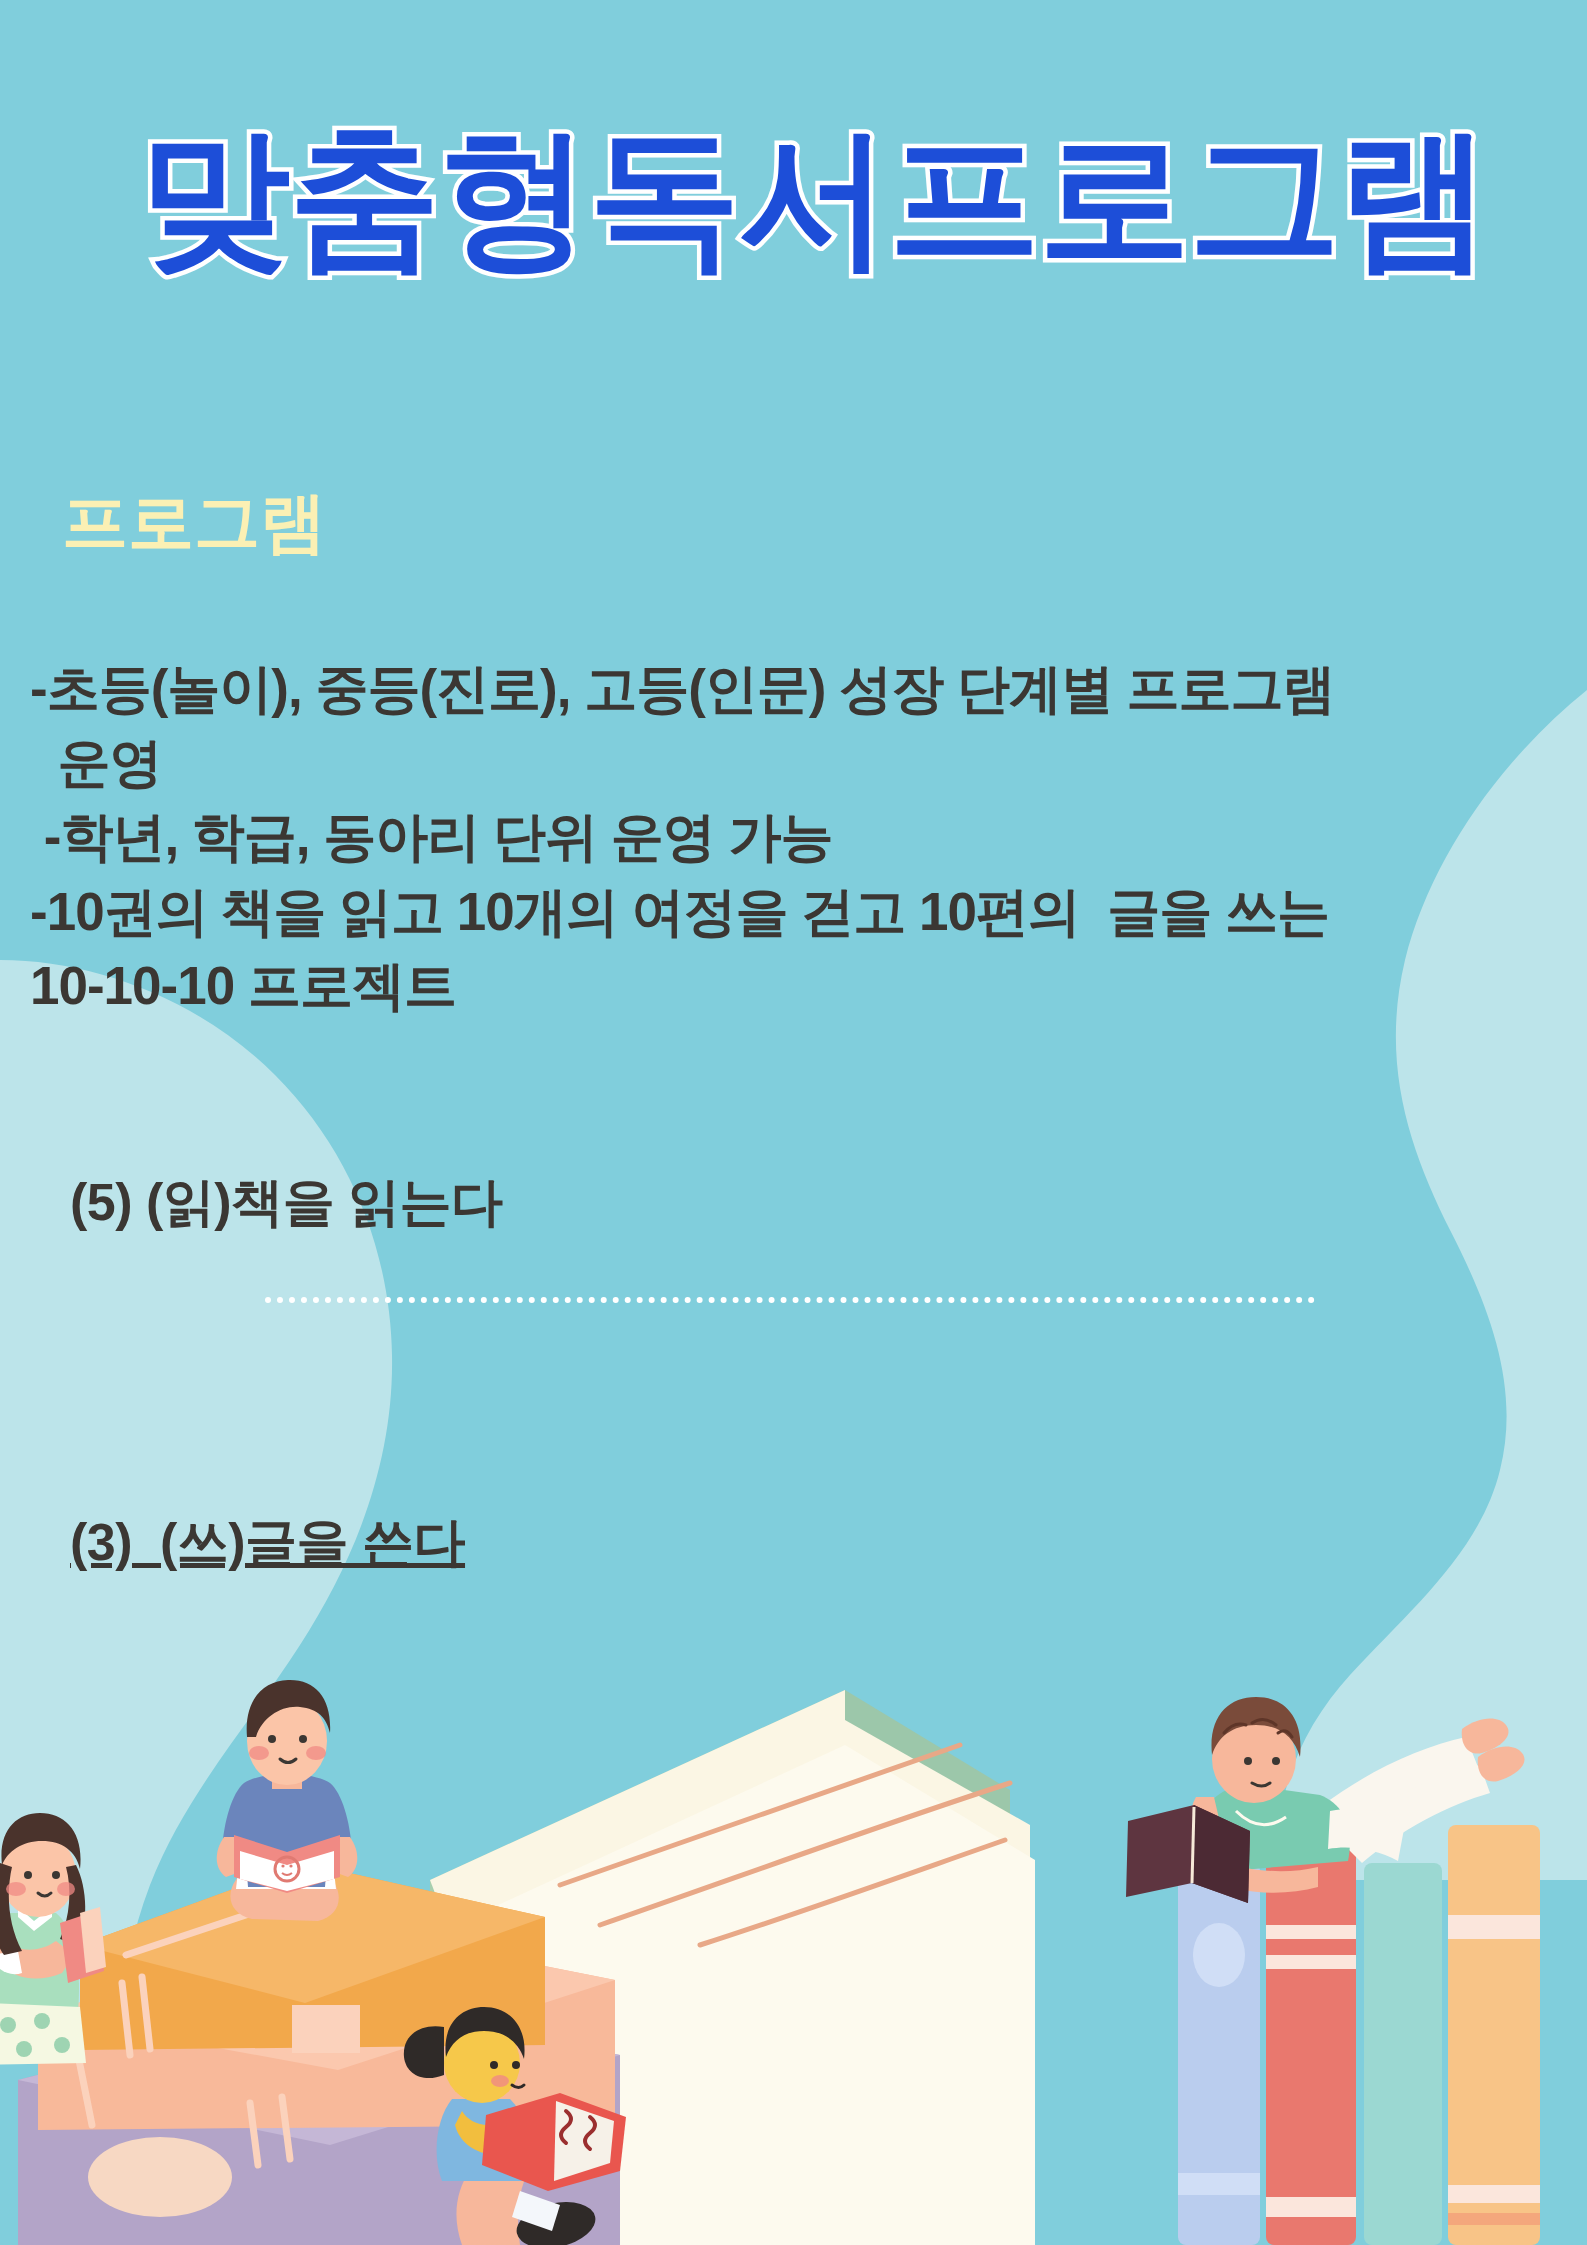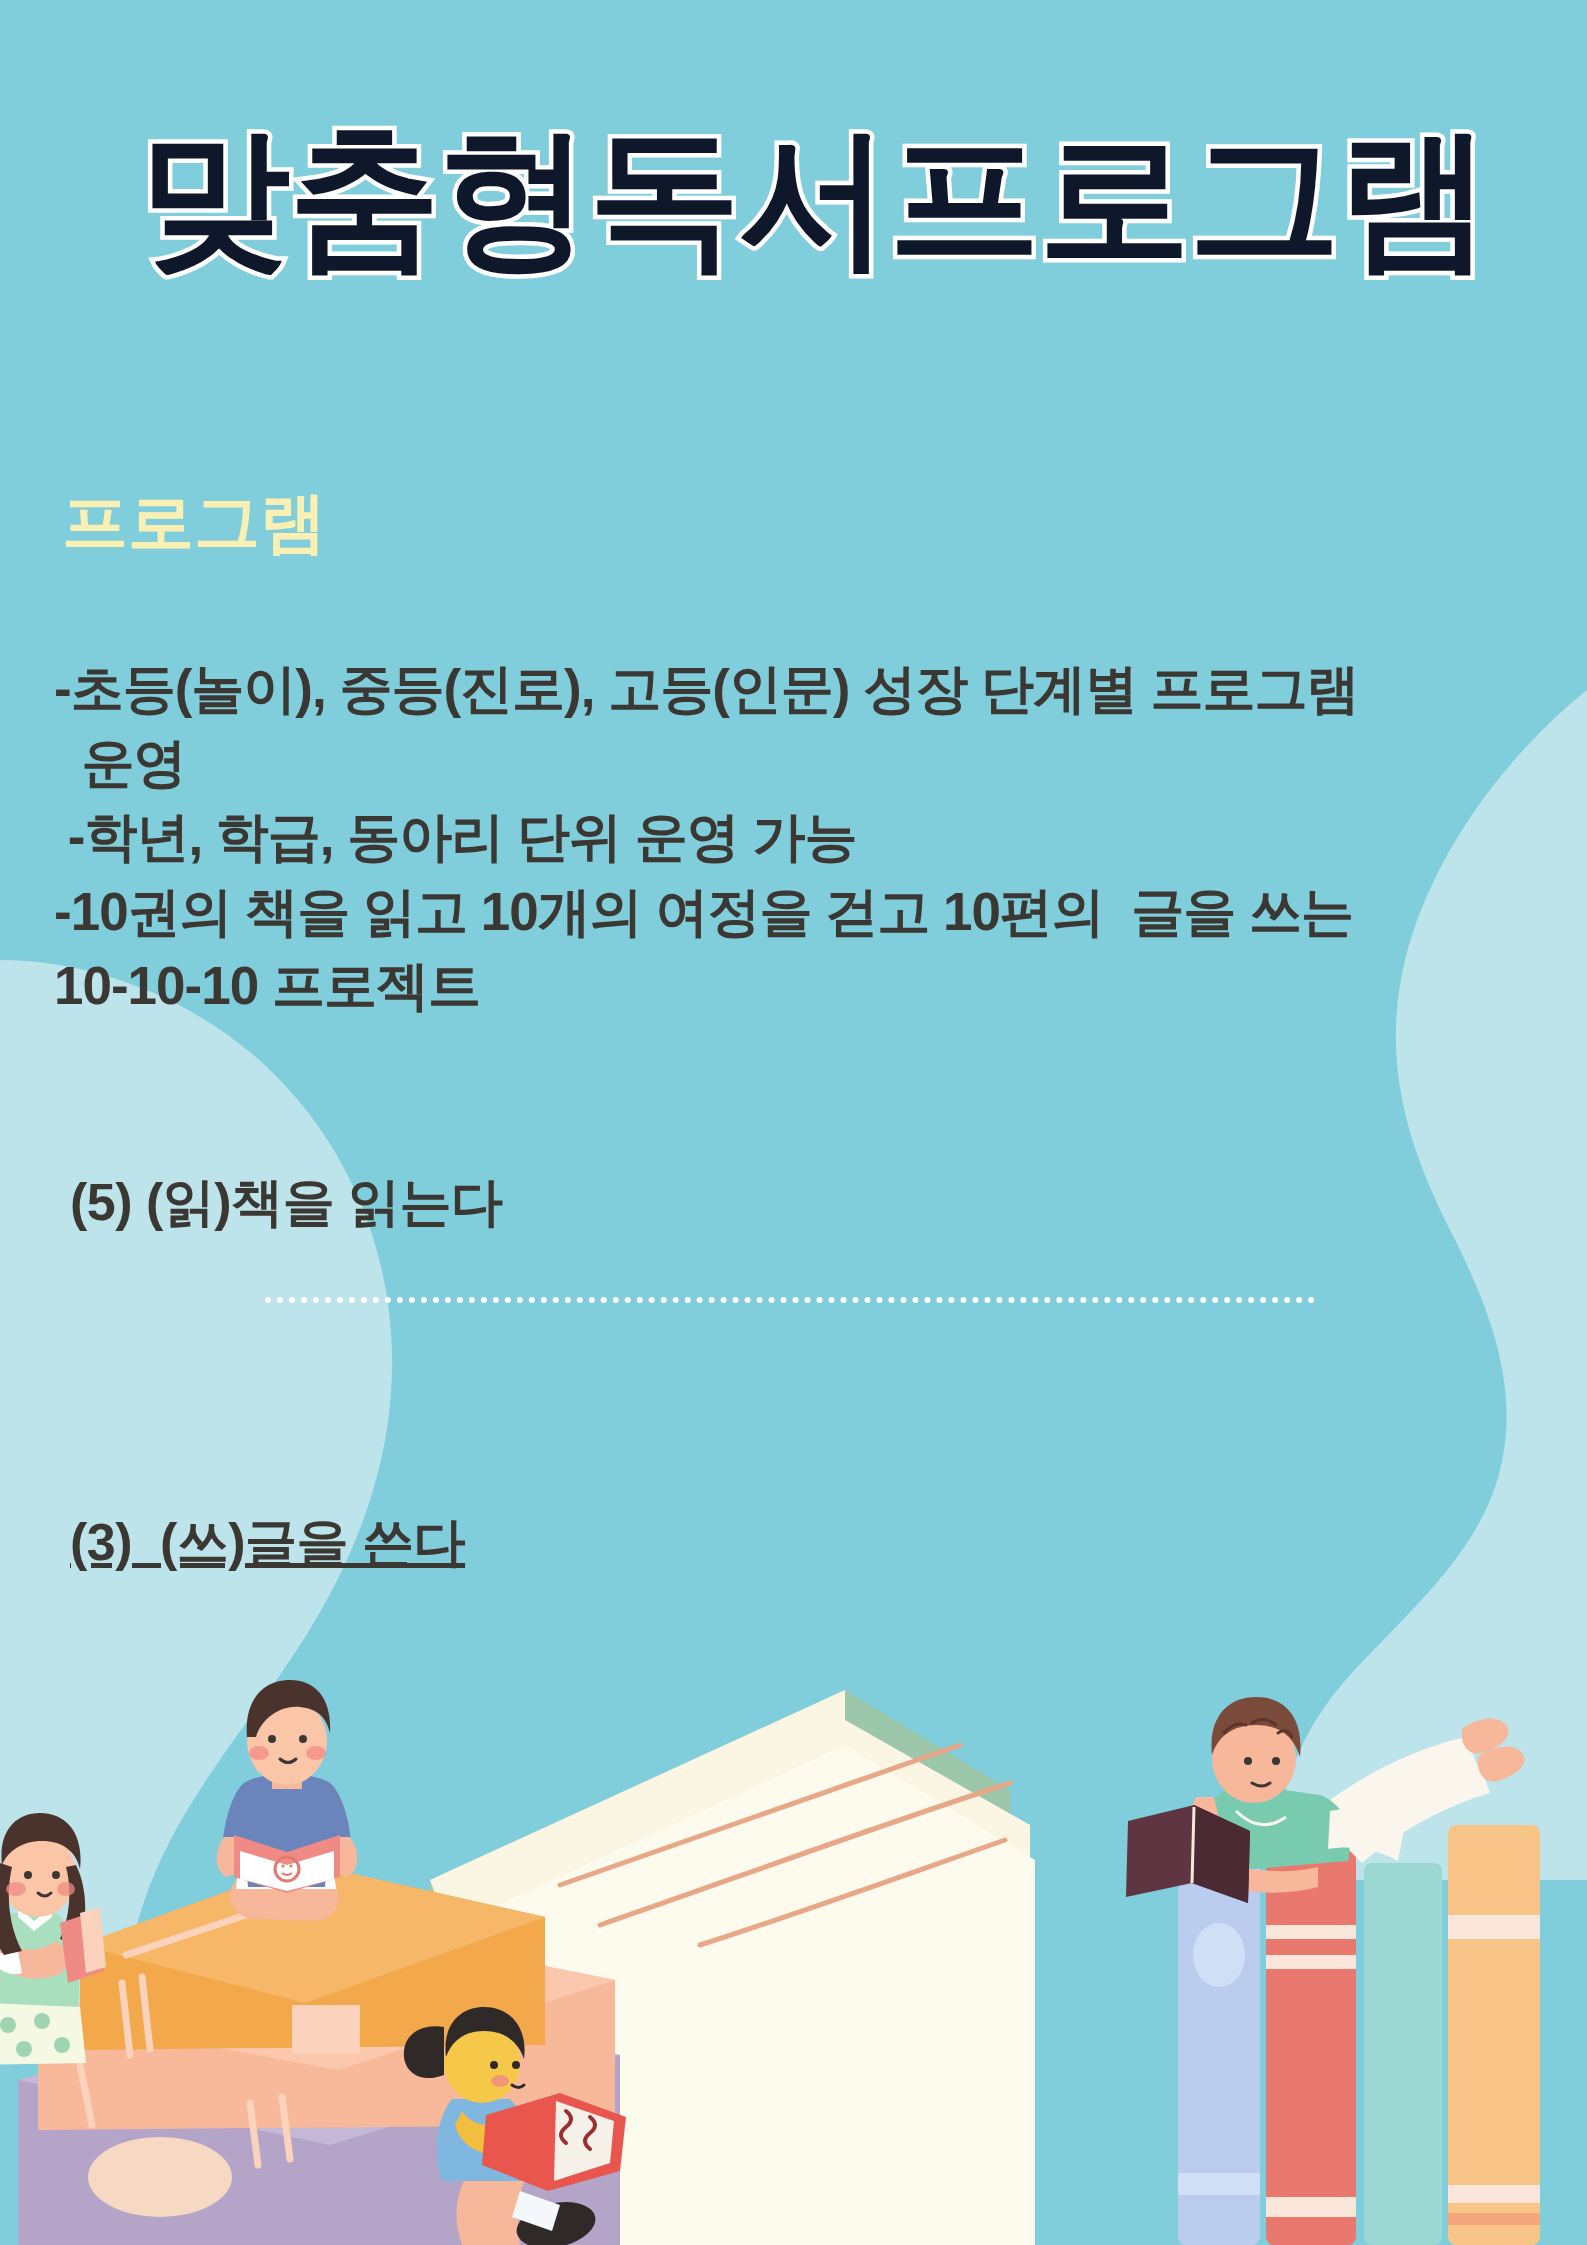--- a/index.html
+++ b/index.html
@@ -19,21 +19,21 @@
   .bg-svg { position:absolute; inset:0; width:1587px; height:2245px; }
 
   
   #title {
     position:absolute;
     top:118px; left:0; width:1587px;
     text-align:center;
     font-size:152px;
     font-weight:bold;
     letter-spacing:-2px;
-    color:#0f172a;
+    color:#1d4ed8;
     line-height:1.05;
     white-space:nowrap;
     -webkit-text-stroke:9px #FFFFFF;
     paint-order:stroke fill;
     z-index:6;
     padding-left:40px;
   }
   
   #subtitle {
     position:absolute;
@@ -49,21 +49,20 @@
     position:absolute;
     top:652px; left:30px;
     width:1520px;
     font-size:53px;
     font-weight:bold;
     color:#3B3733;
     line-height:1.40;
     letter-spacing:-1px;
     z-index:6;
     white-space:pre-wrap;
-    margin-left:24px;
   }
   
   .step {
     position:absolute;
     left:70px;
     font-size:52px;
     font-weight:bold;
     color:#3B3733;
     letter-spacing:-0.5px;
     white-space:pre;

